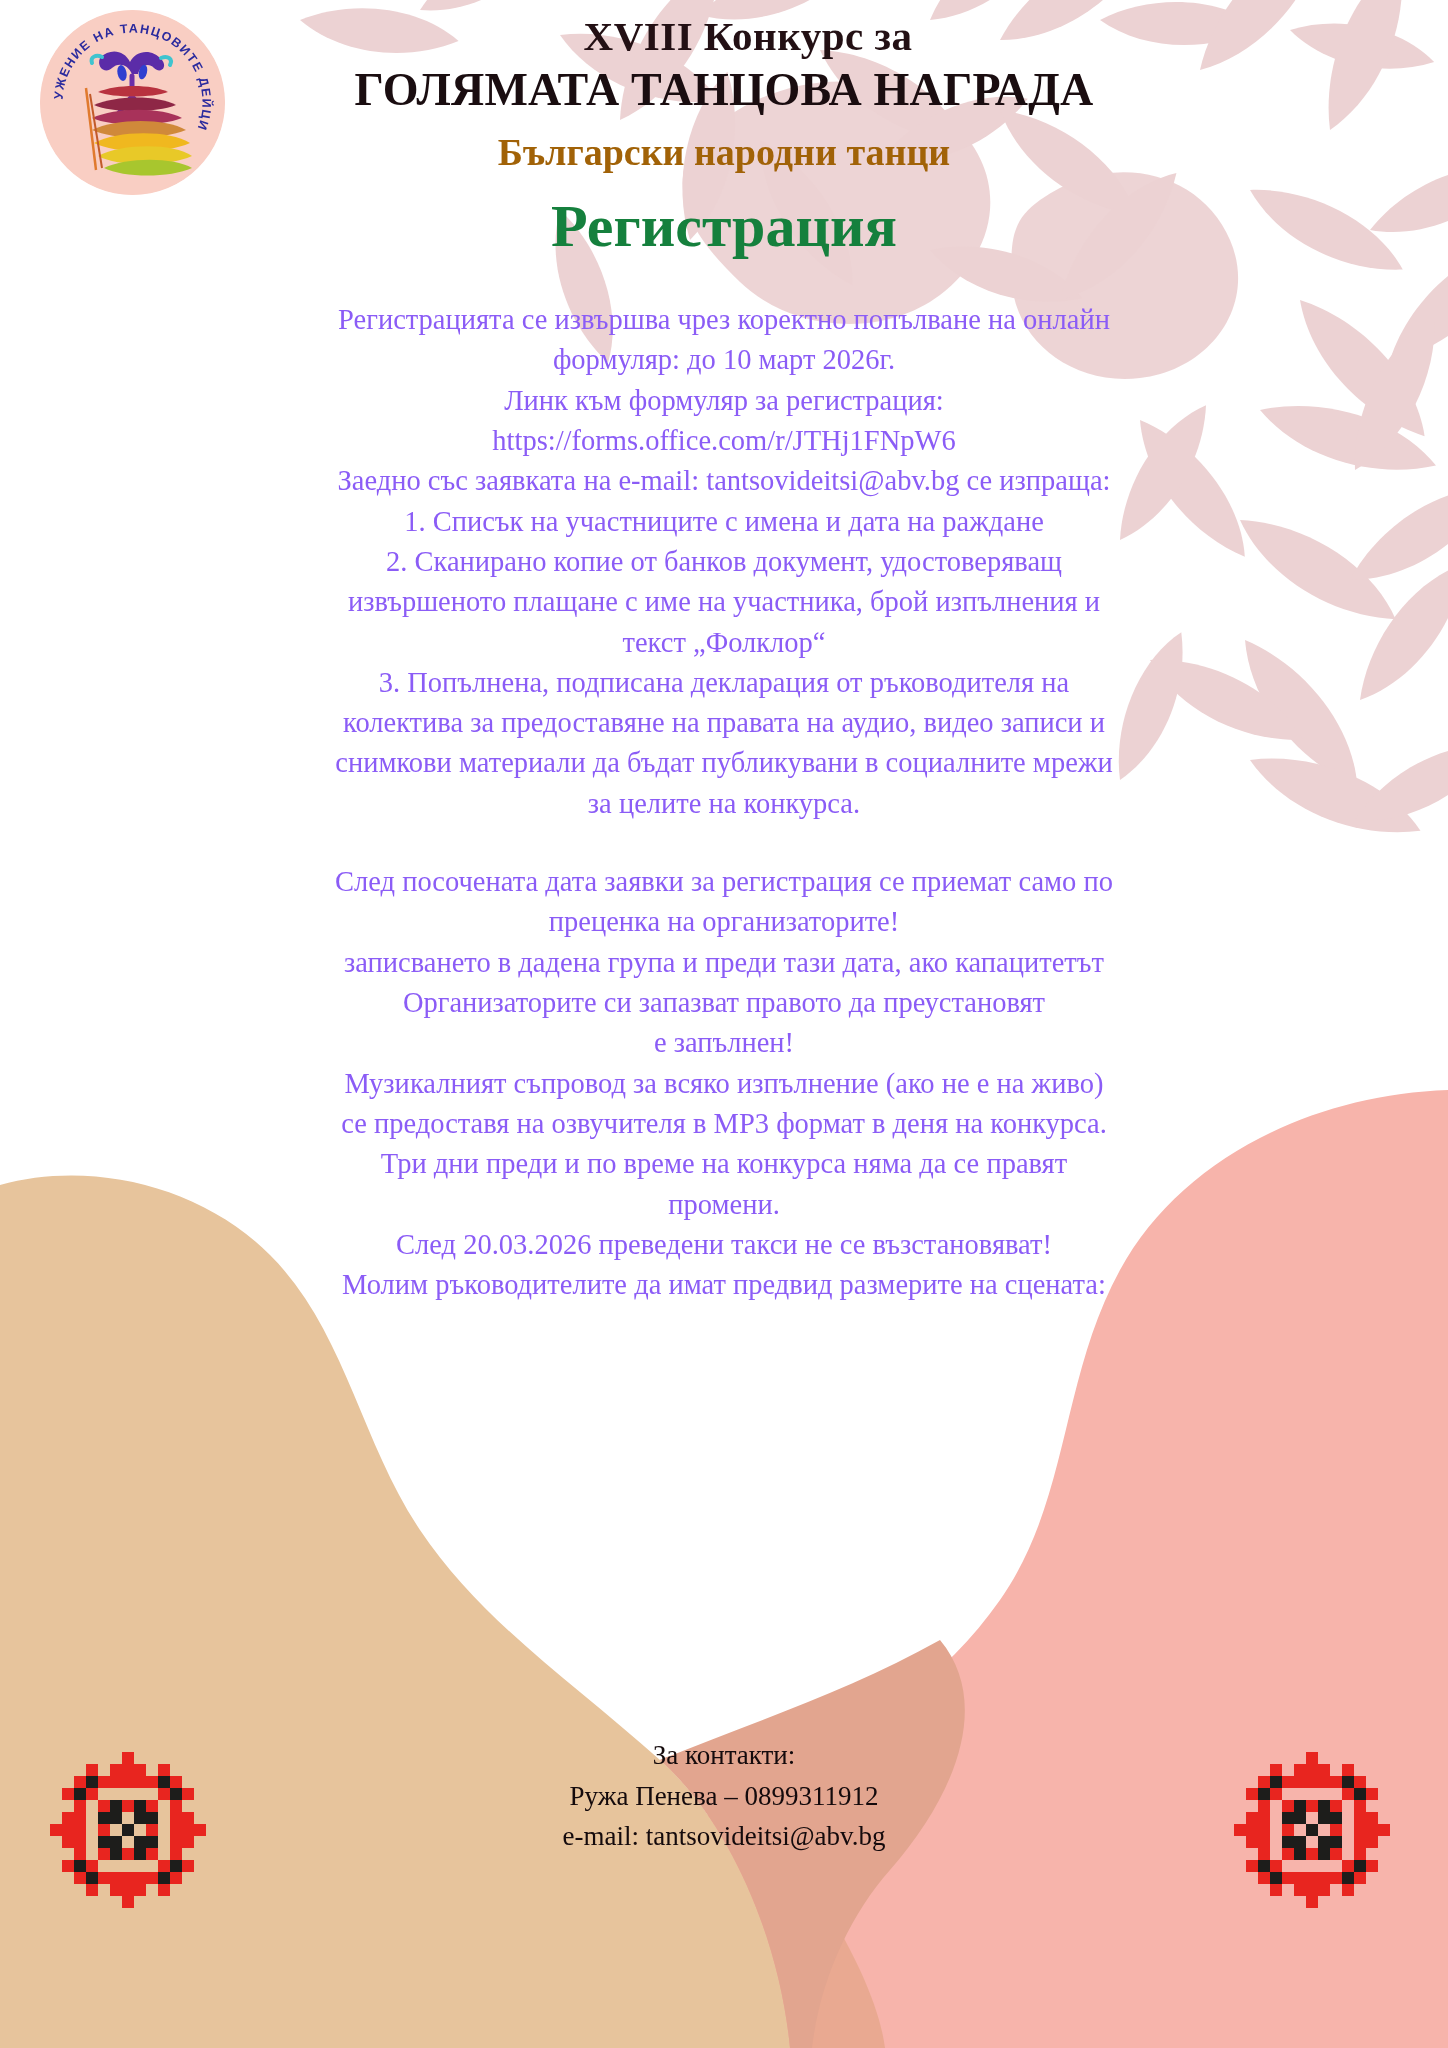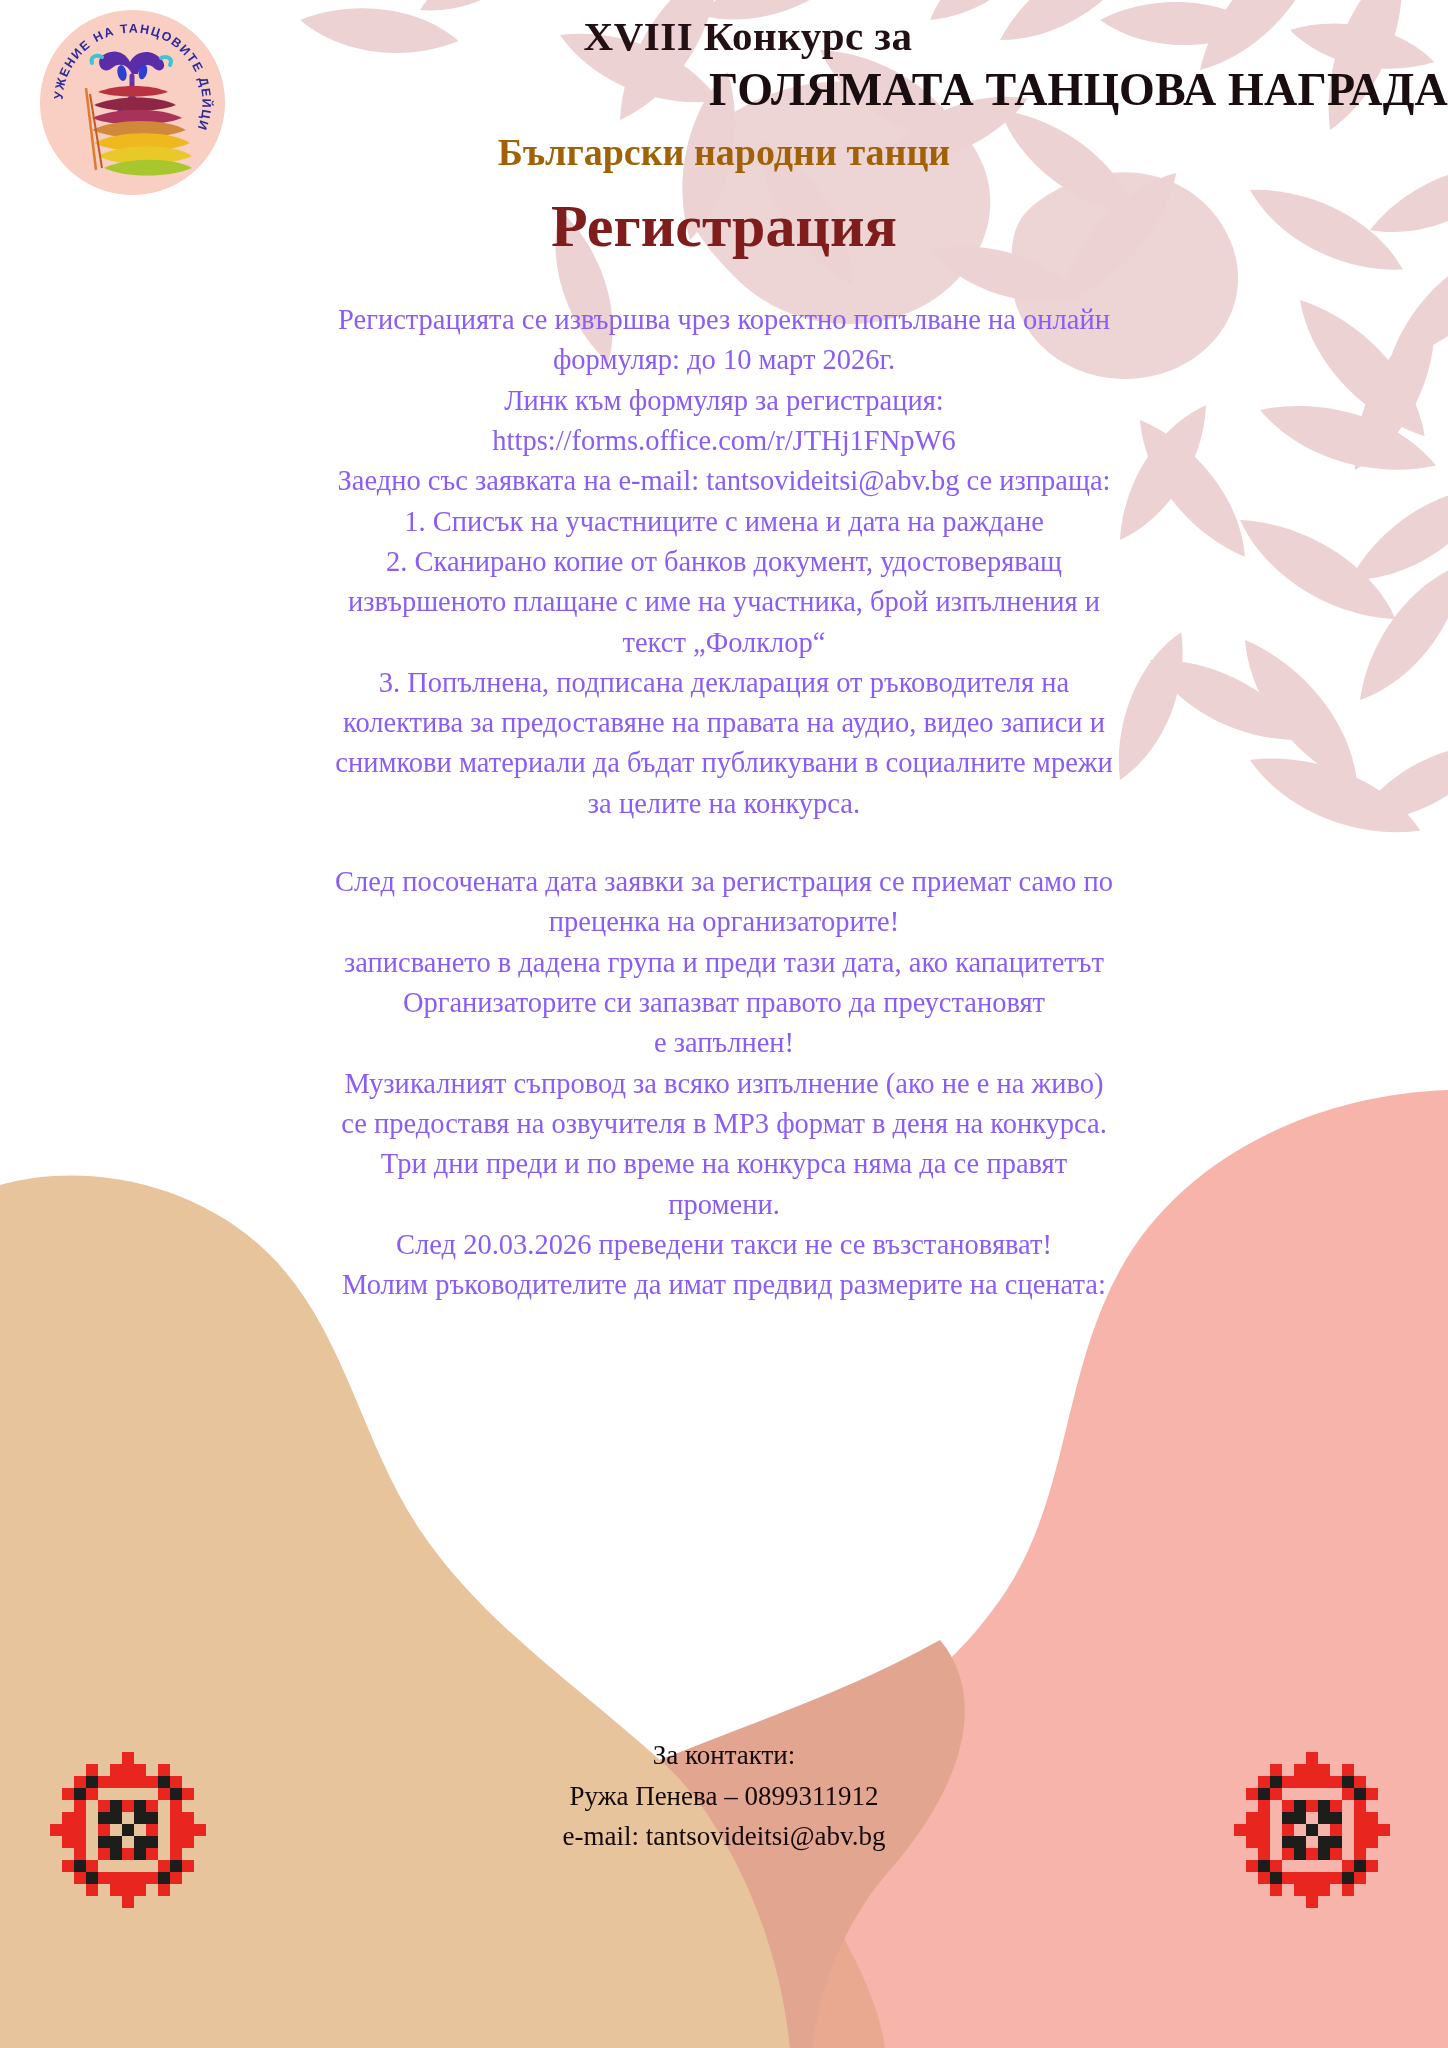--- a/index.html
+++ b/index.html
@@ -27,27 +27,27 @@
 
   
   .head-block{position:absolute;left:0;right:0;top:14px;text-align:center;}
   .h-line1{
     font-size:41px;font-weight:bold;color:#231014;letter-spacing:.5px;
     line-height:1.12;
     margin-left:48px;
   }
   .h-line2{
     font-size:46px;font-weight:bold;color:#1a0d10;letter-spacing:.2px;
-    line-height:1.2;margin-top:2px;text-align:right;
+    line-height:1.2;margin-top:2px;
   }
   .h-line3{
     font-size:38px;font-weight:bold;color:#a16207;line-height:1.25;margin-top:12px;
   }
   .h-title{
-    font-size:60px;font-weight:bold;color:#7f1d1d;line-height:1.25;margin-top:12px;
+    font-size:60px;font-weight:bold;color:#15803d;line-height:1.25;margin-top:12px;
   }
 
   
   .body-text{
     position:absolute;left:110px;width:1228px;top:300px;
     text-align:center;color:#8b5cf6;font-size:28.5px;line-height:1.415;
   }
   .body-text p{margin:0;}
   .spacer{height:38px;}
 

